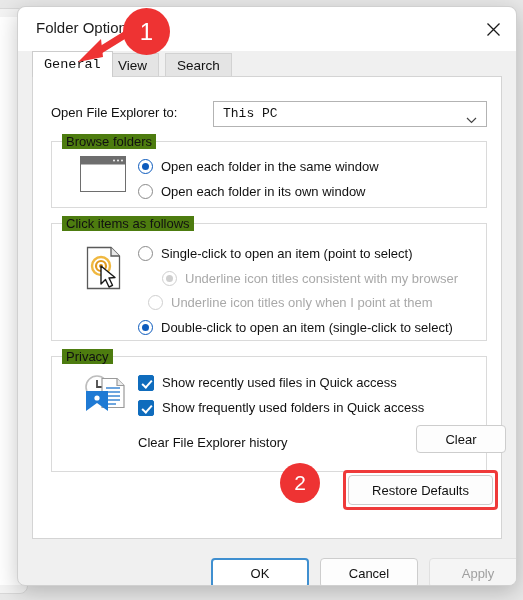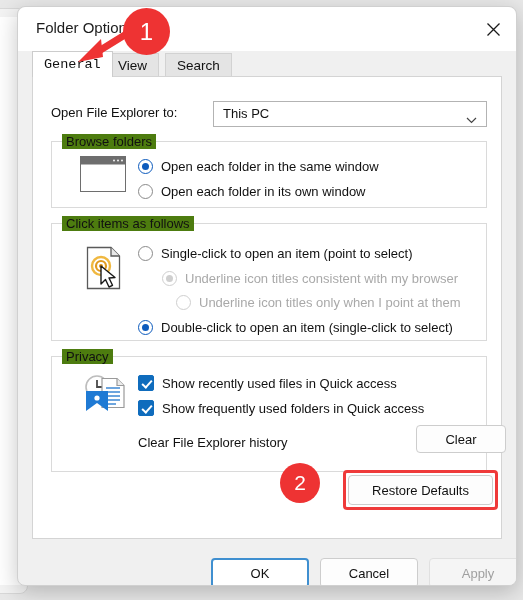--- a/index.html
+++ b/index.html
@@ -152,20 +152,21 @@
     background: #ffffff;
     border: 1px solid #b3b3b3;
     box-sizing: border-box;
   }
   #open-to-value {
     position: absolute;
     left: 9px;
     top: 4px;
     font-size: 13px;
     color: #111;
+    font-family: Liberation Mono, monospace;
   }
   #open-to-chevron {
     position: absolute;
     right: 9px;
     top: 8px;
   }
 
   
   .group {
     position: absolute;
@@ -192,21 +193,21 @@
     display: block;
   }
   #icon-browse  { left: 28px; top: 14px; }
   #icon-click   { left: 32px; top: 22px; }
   #icon-privacy { left: 30px; top: 16px; }
 
   
   .opt {
     position: absolute;
     display: flex;
-    align-items: center;
+    align-items: flex-start;
     cursor: default;
   }
   .radio {
     width: 15px;
     height: 15px;
     border-radius: 50%;
     box-sizing: border-box;
     border: 1.6px solid #8a8a8a;
     background: #ffffff;
     flex: 0 0 auto;
@@ -265,21 +266,21 @@
     white-space: nowrap;
   }
   .opt-text.disabled { color: #a9a9a9; }
 
   
   #opt-same-window { left: 86px; top: 17px; }
   #opt-own-window  { left: 86px; top: 42px; }
 
   #opt-single-click { left: 86px; top: 22px; }
   #opt-underline-browser { left: 110px; top: 47px; }
-  #opt-underline-point   { left: 124px; top: 71px; }
+  #opt-underline-point   { left: 96px; top: 71px; }
   #opt-double-click { left: 86px; top: 96px; }
 
   #opt-recent-files { left: 86px; top: 18px; }
   #opt-frequent-folders { left: 86px; top: 43px; }
 
   #clear-history-label {
     position: absolute;
     left: 86px;
     top: 78px;
     font-size: 13px;

